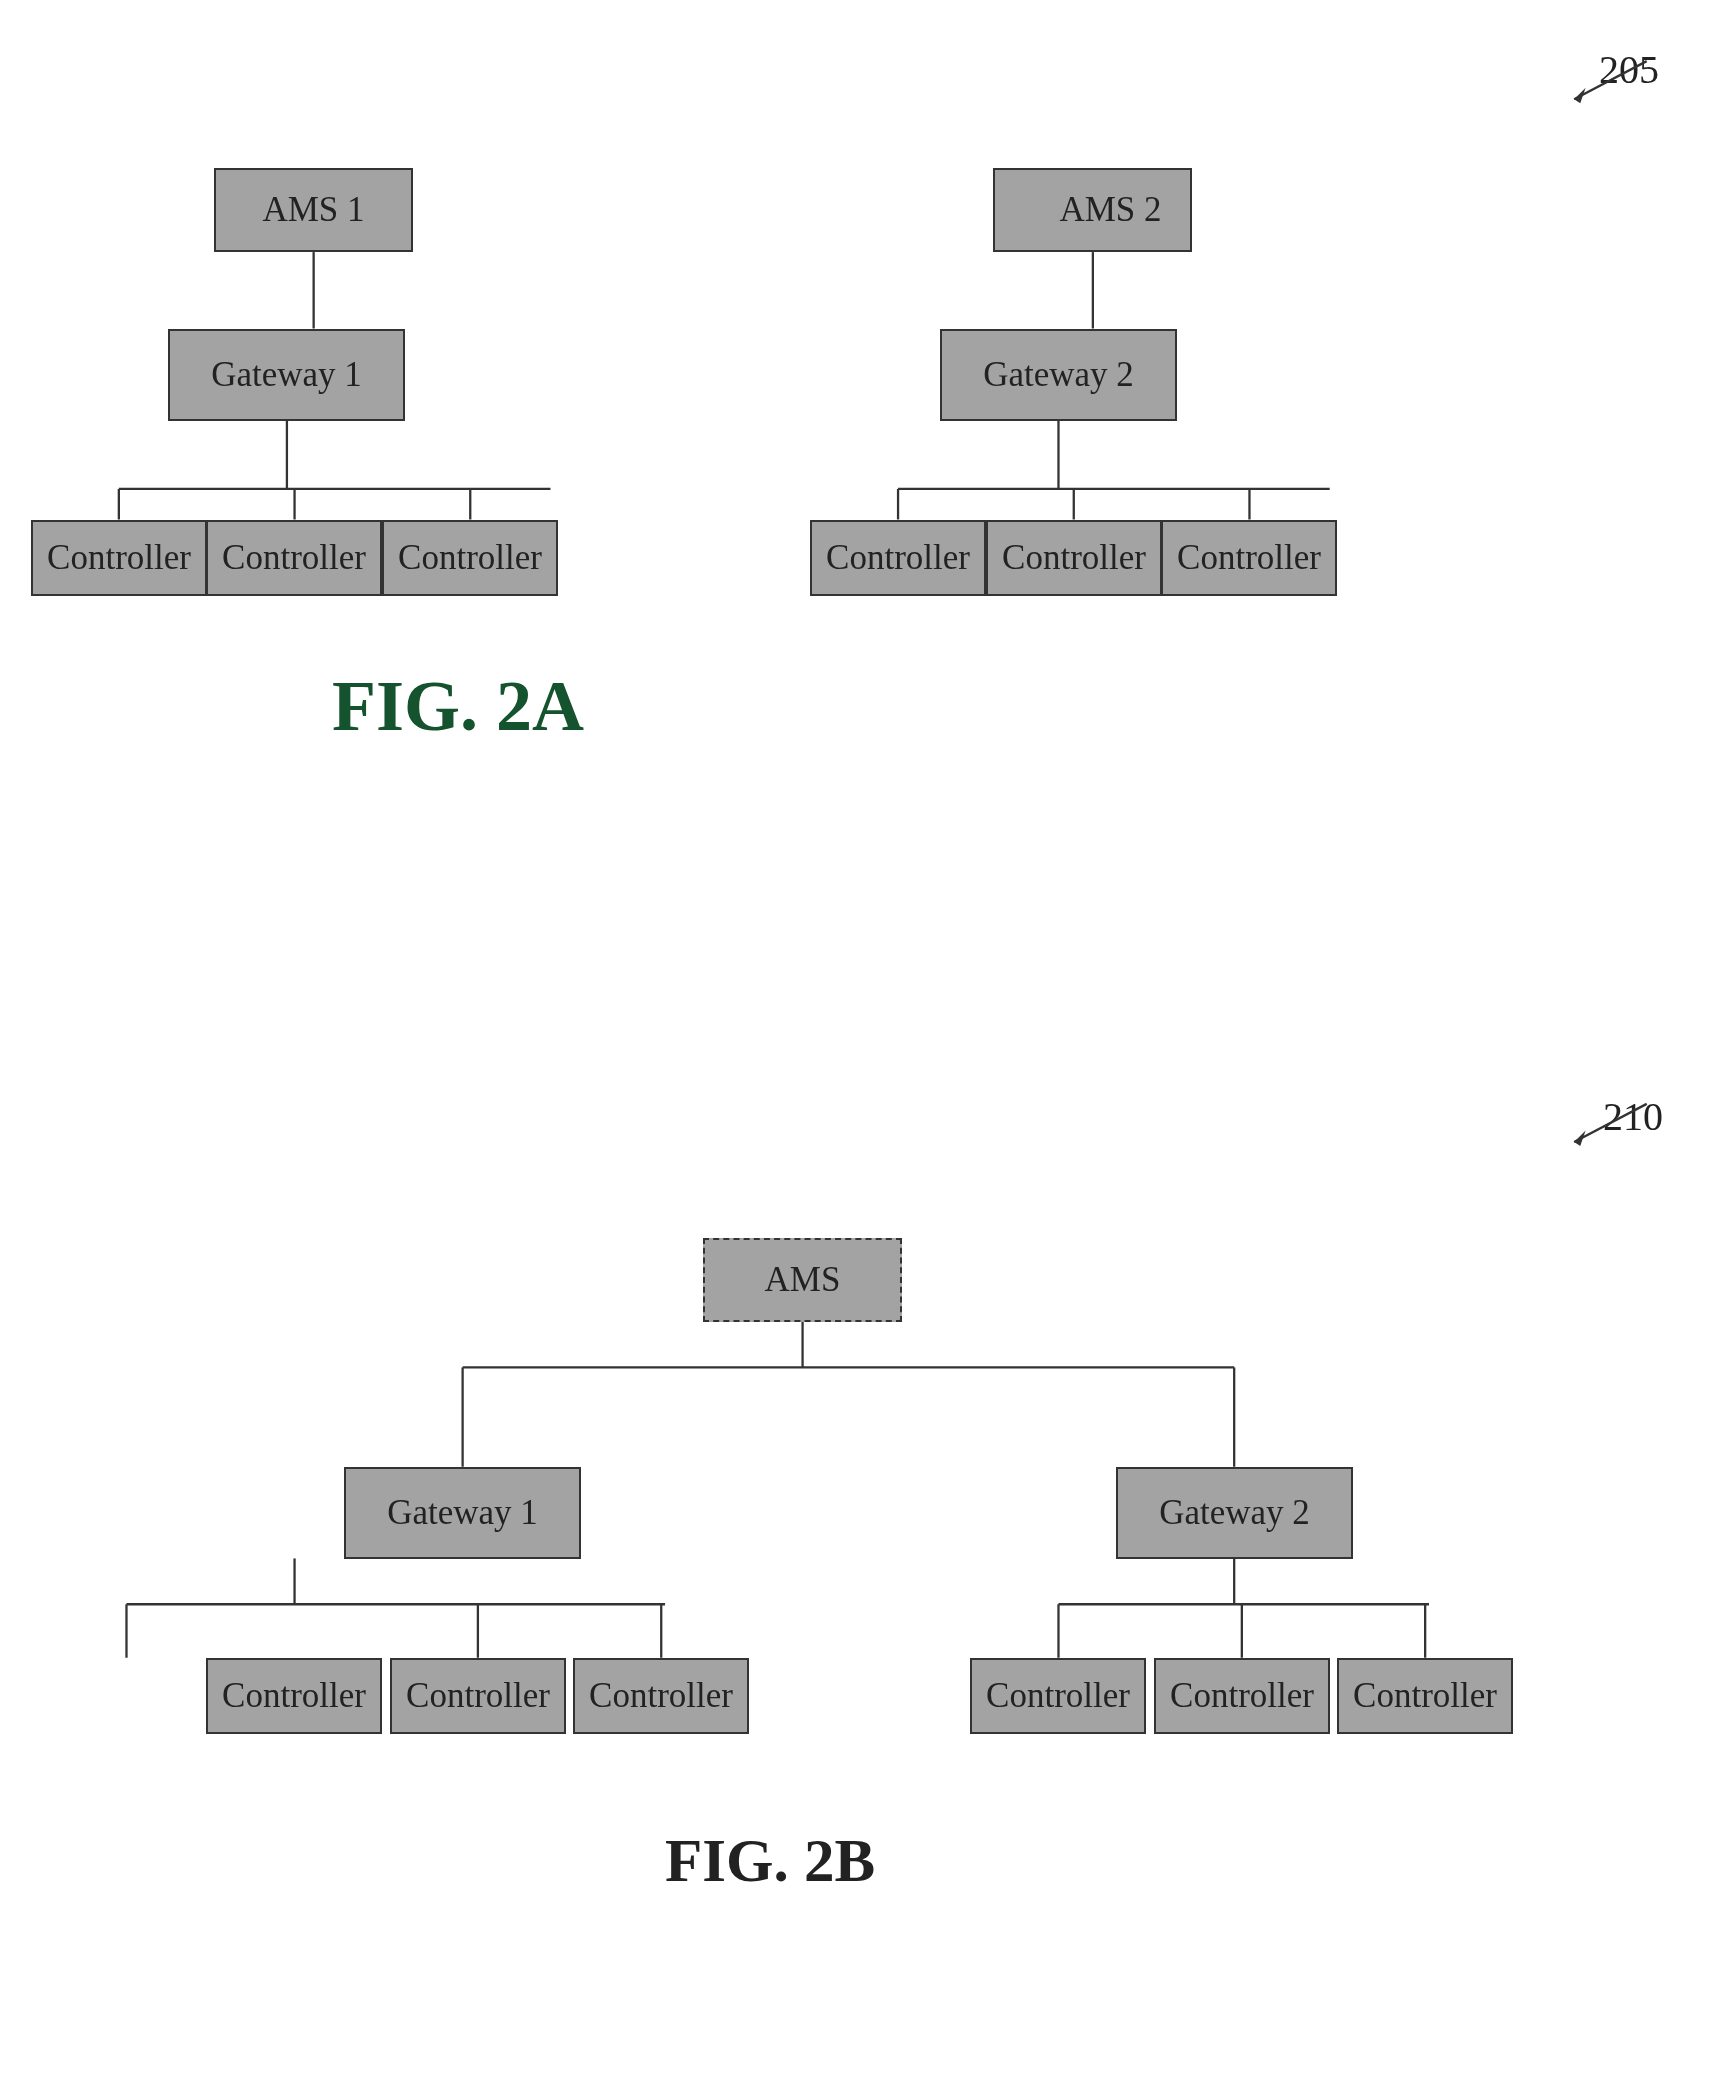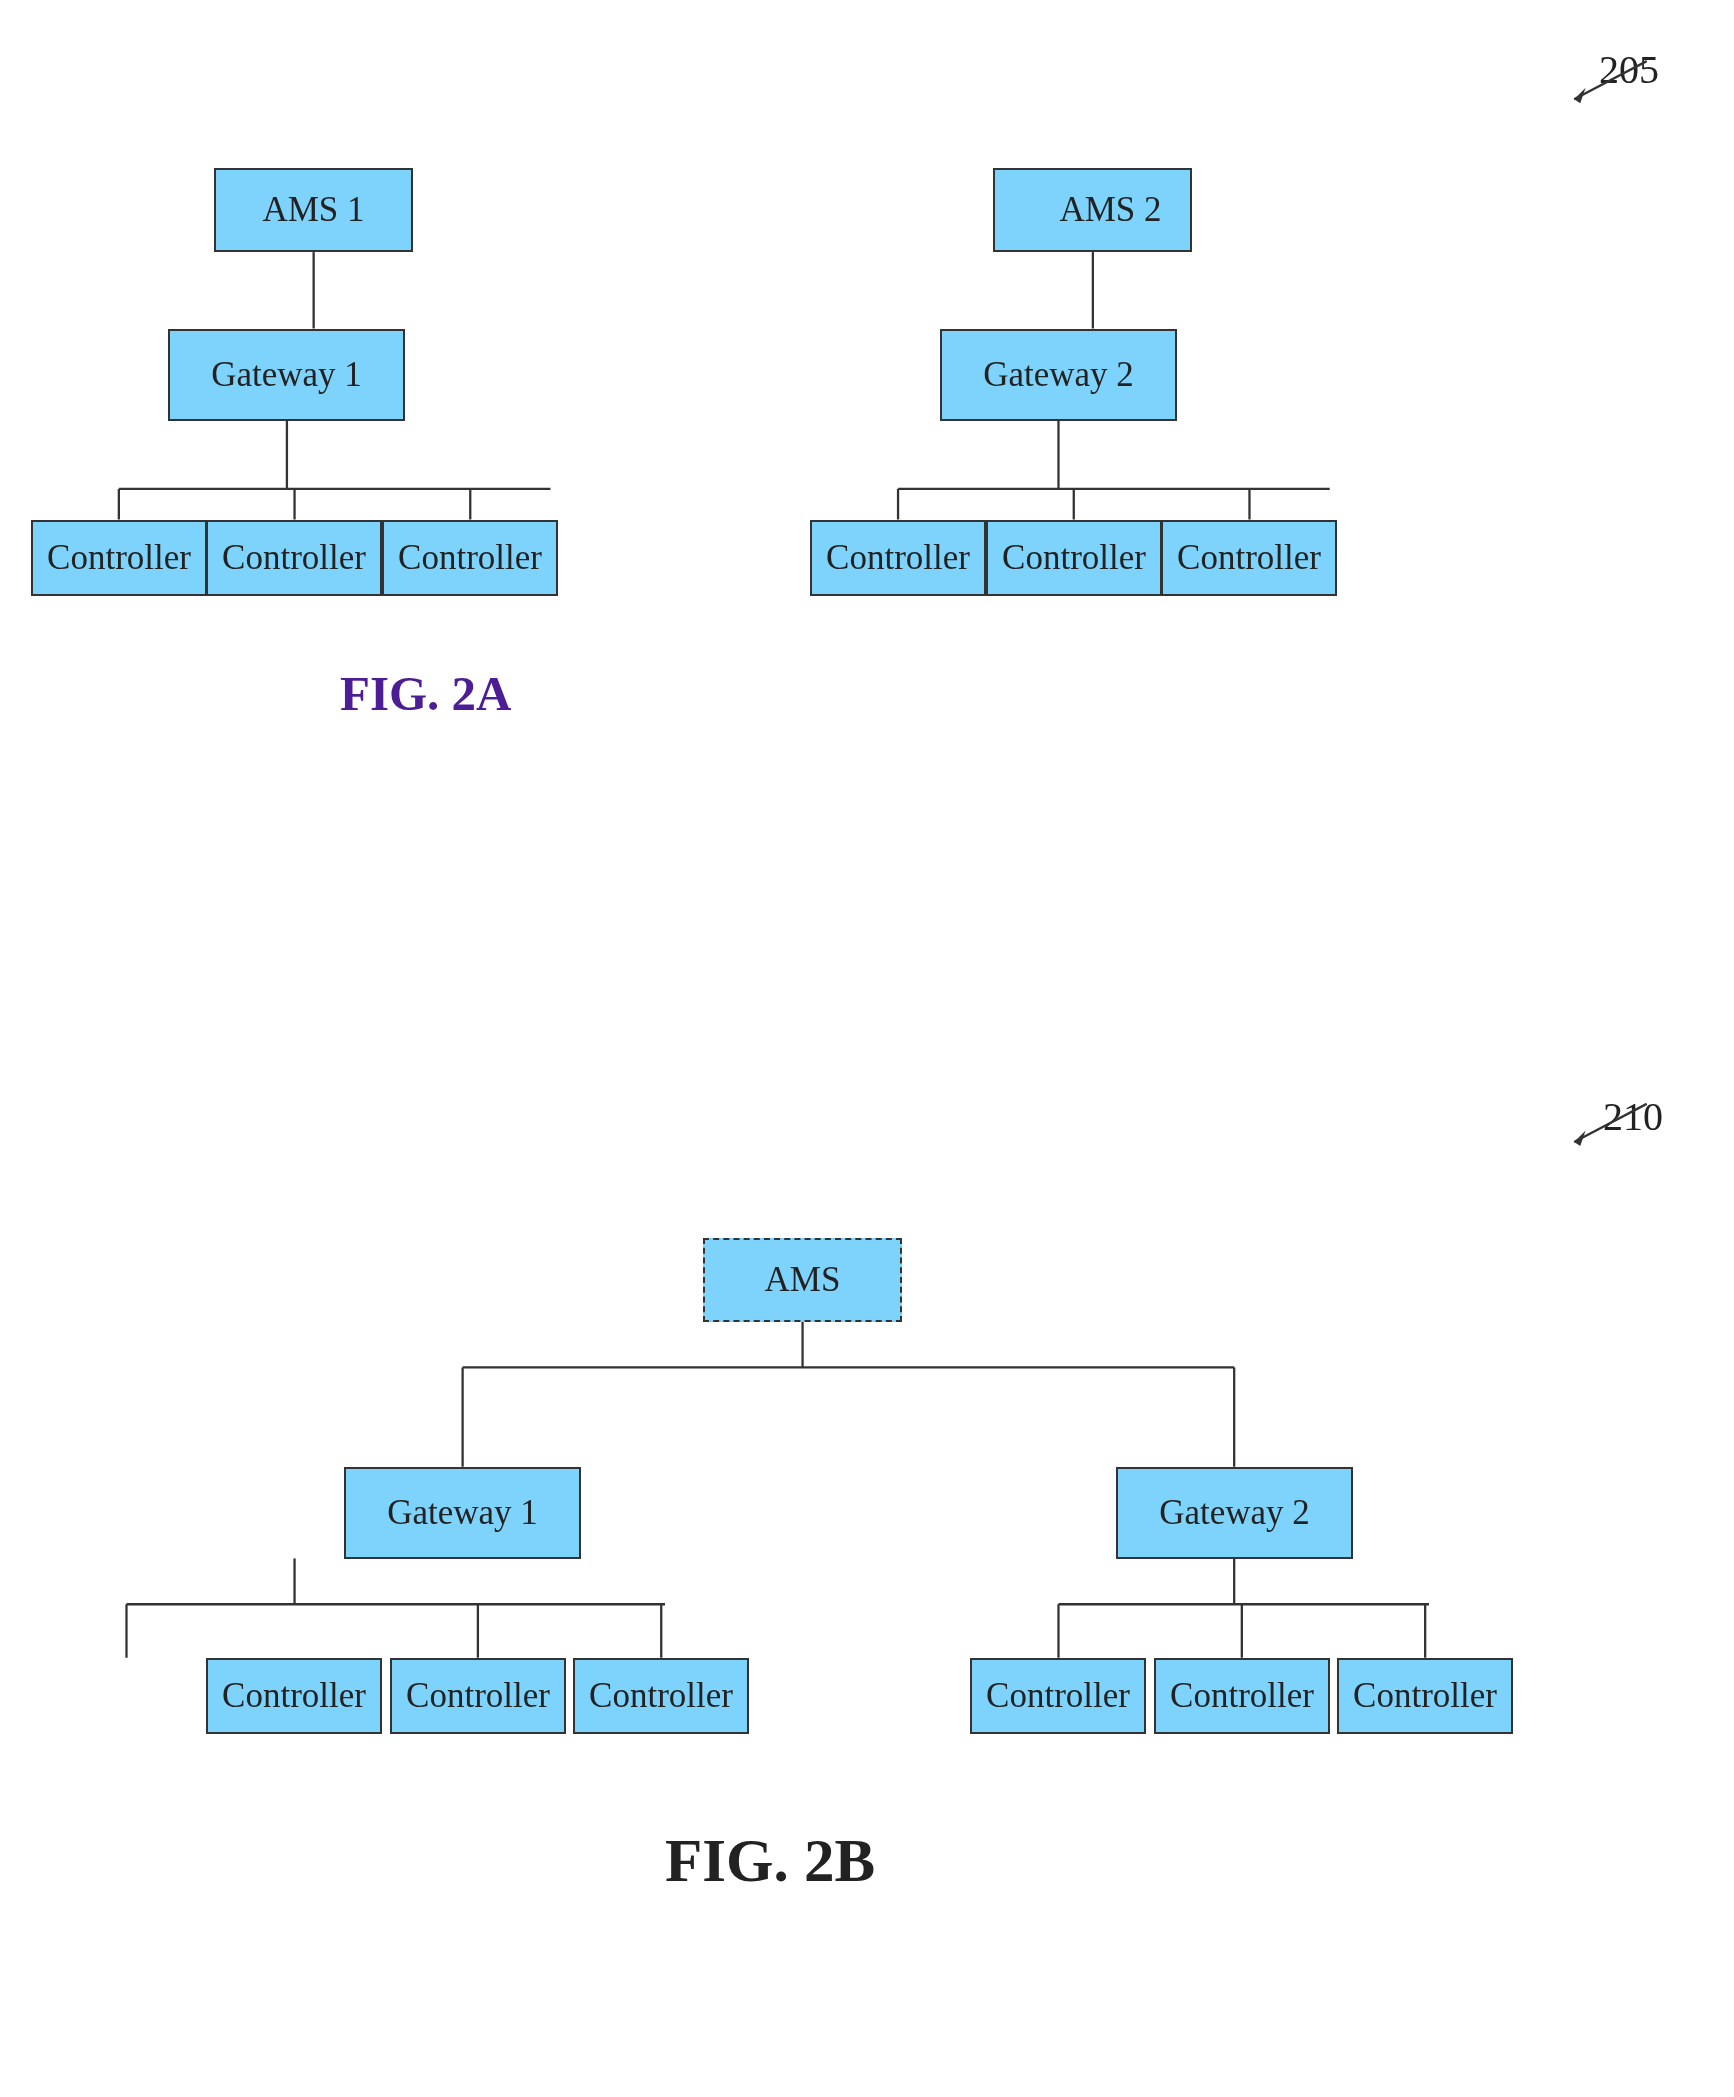--- a/index.html
+++ b/index.html
@@ -33,21 +33,21 @@
       top: 1093px;
       right: 72px;
       font-size: 40px;
       color: #222;
     }
 
     
     .box {
       position: absolute;
       border: 2.3px solid #333;
-      background: #7dd3fc;
+      background: #a3a3a3;
       display: flex;
       align-items: center;
       justify-content: center;
       font-size: 35px;
       color: #222;
     }
 
     
     
     #ams1 { top: 168px; left: 214px; width: 199px; height: 84px; }
@@ -65,24 +65,24 @@
 
     
     #ctrl4a { top: 520px; left: 810px; width: 176px; height: 76px; }
     #ctrl5a { top: 520px; left: 986px; width: 176px; height: 76px; }
     #ctrl6a { top: 520px; left: 1161px; width: 176px; height: 76px; }
 
     
     .fig-caption-2a {
       position: absolute;
       top: 665px;
-      left: 340px;
-      font-size: 49px;
+      left: 332px;
+      font-size: 72px;
       font-weight: bold;
-      color: #4c1d95;
+      color: #14532d;
     }
 
     
     
     #ams_b { top: 1238px; left: 703px; width: 199px; height: 84px; border: 2.3px dashed #333; }
 
     
     #gw1b { top: 1467px; left: 344px; width: 237px; height: 92px; }
     
     #gw2b { top: 1467px; left: 1116px; width: 237px; height: 92px; }

